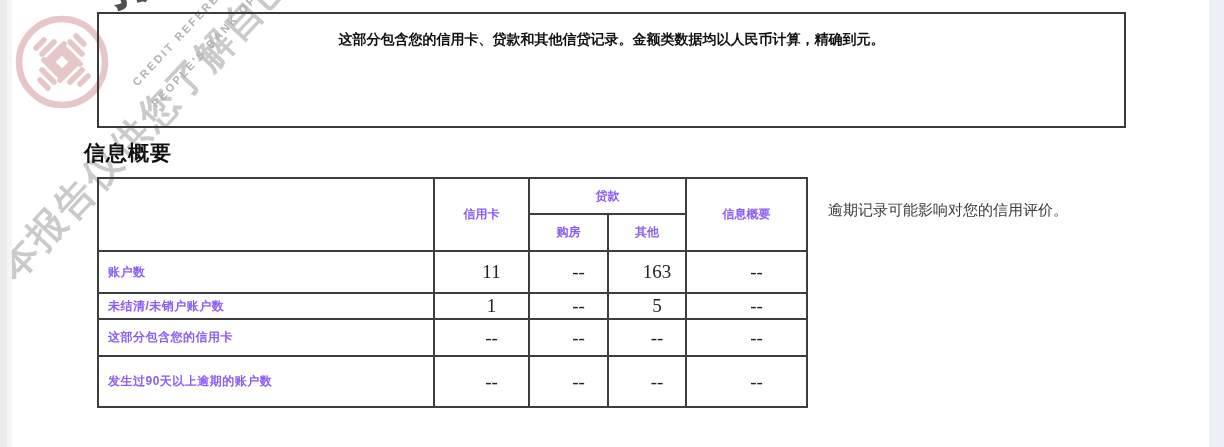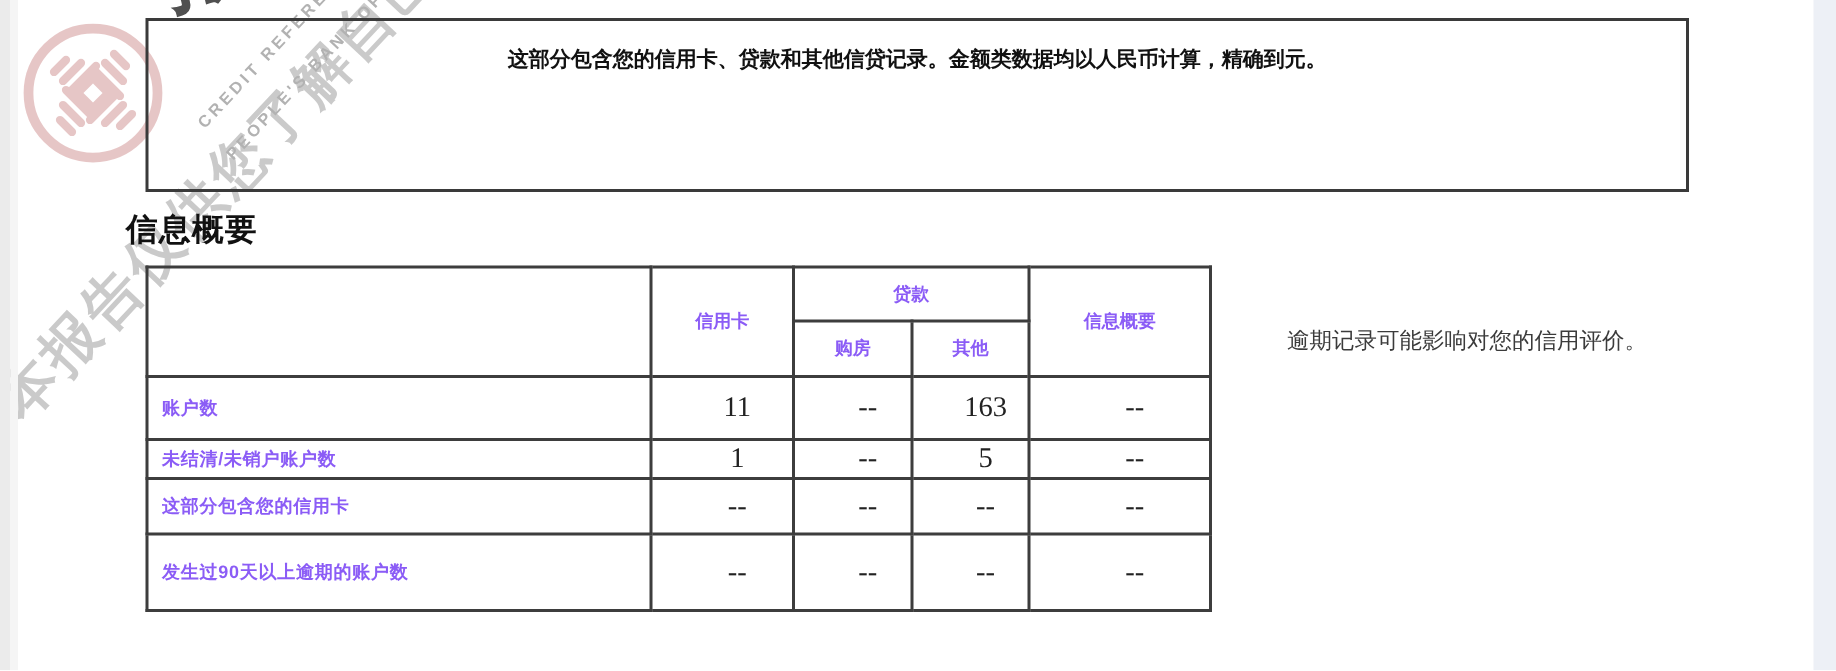--- a/index.html
+++ b/index.html
@@ -87,21 +87,21 @@
   tr.r1 { height:42px; }
   tr.r2 { height:26px; }
   tr.r3 { height:37px; }
   tr.r4 { height:51px; }
 
   .note {
     position:absolute; left:828px; width:300px;
     font-size:15px; line-height:17.5px; color:#3b3b3b;
     white-space:pre-line;
   }
-  .note-1 { top:219px;text-align:center; }
+  .note-1 { top:201px; }
   .note-2 { top:265px; }
   .note-3 { top:343px; }
 </style>
 </head>
 <body>
 
 <div class="page">
 
   <div class="wm-layer">
     <svg class="seal" width="96" height="96" viewBox="0 0 96 96">

